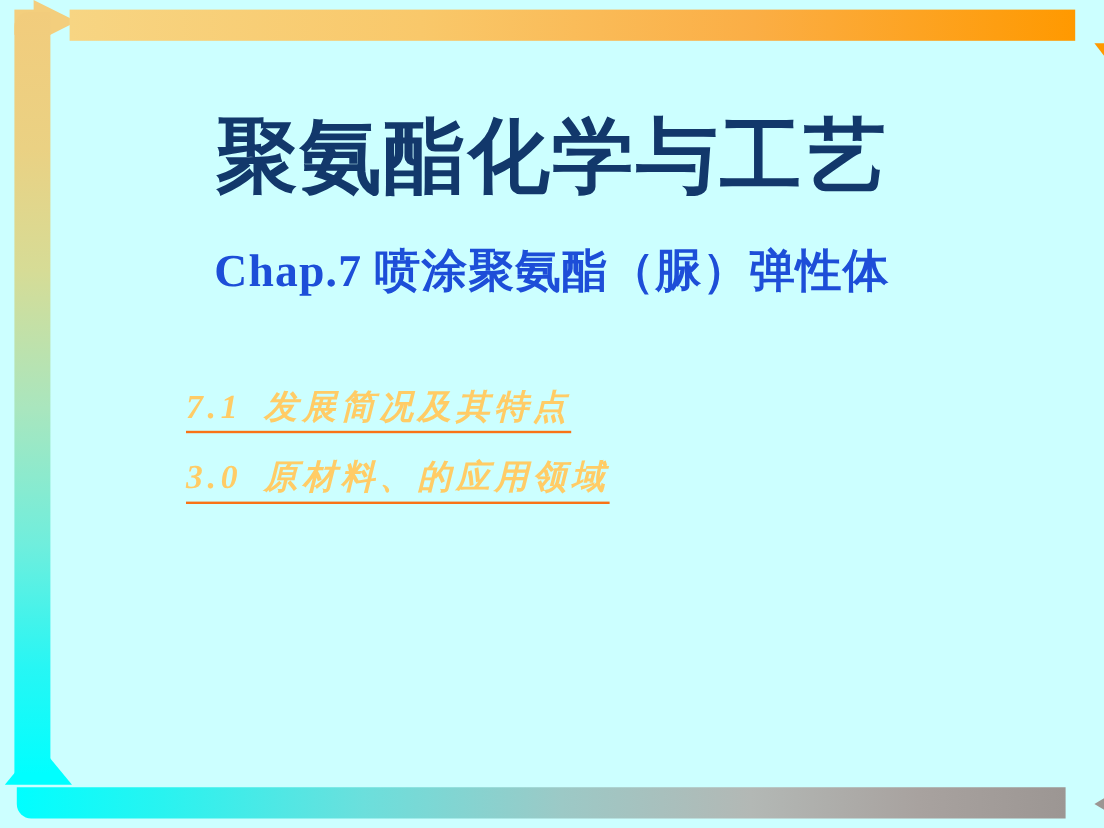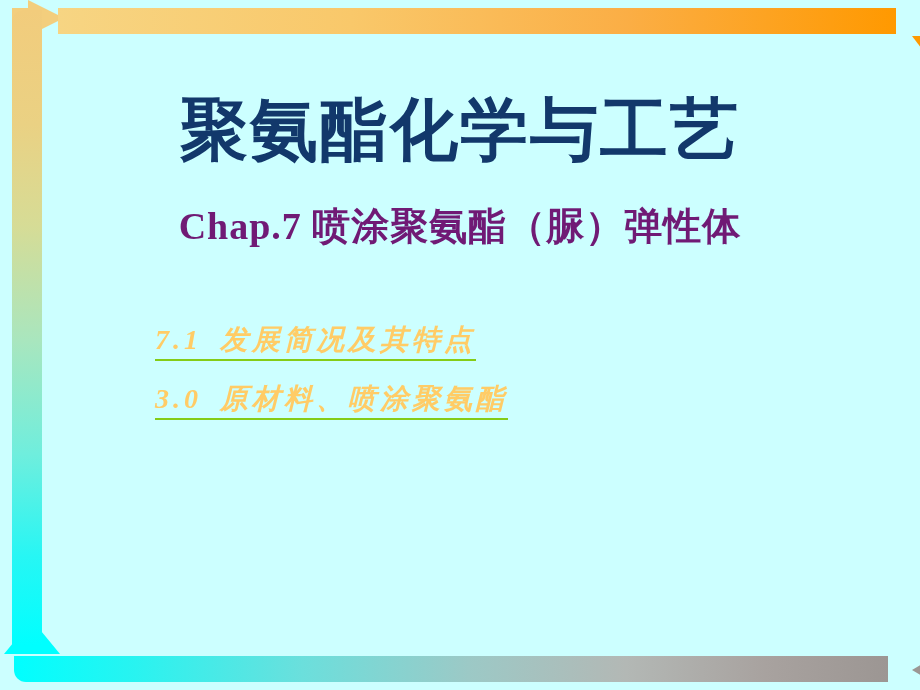--- a/index.html
+++ b/index.html
@@ -160,21 +160,21 @@
 
   .slide-subtitle {
     position: absolute;
     left: 0;
     top: 206px;
     width: 920px;
     text-align: center;
     font-family: "Liberation Serif", "DejaVu Serif", serif;
     font-size: 38px;
     font-weight: bold;
-    color: #701a75;
+    color: #1d4ed8;
     letter-spacing: 1px;
     line-height: 1.1;
     white-space: nowrap;
   }
 
   .toc {
     position: absolute;
     left: 155px;
     top: 322px;
     width: 700px;
@@ -184,21 +184,21 @@
     font-family: "Liberation Serif", "DejaVu Serif", serif;
     font-size: 28px;
     font-weight: bold;
     font-style: italic;
     color: #FFCC66;
     letter-spacing: 4px;
     margin-bottom: 20px;
     line-height: 1.25;
     white-space: nowrap;
     display: inline-block;
-    border-bottom: 2px solid #84cc16;
+    border-bottom: 2px solid #f97316;
     padding-bottom: 2px;
   }
   .toc-row { display: block; }
 
   .toc-num { margin-right: 18px; }
 </style>
 </head>
 <body>
 
 <div id="slide">
@@ -230,21 +230,21 @@
     <div class="toc">
 
       <div class="toc-row">
         <span class="toc-item">
           <span class="toc-num">7.1</span><span>发展简况及其特点</span>
         </span>
       </div>
 
       <div class="toc-row">
         <span class="toc-item">
-          <span class="toc-num">3.0</span><span>原材料、喷涂聚氨酯</span>
+          <span class="toc-num">3.0</span><span>原材料、的应用领域</span>
         </span>
       </div>
 
 
     </div>
 
   </div>
 </div>
 
 </body></html>

